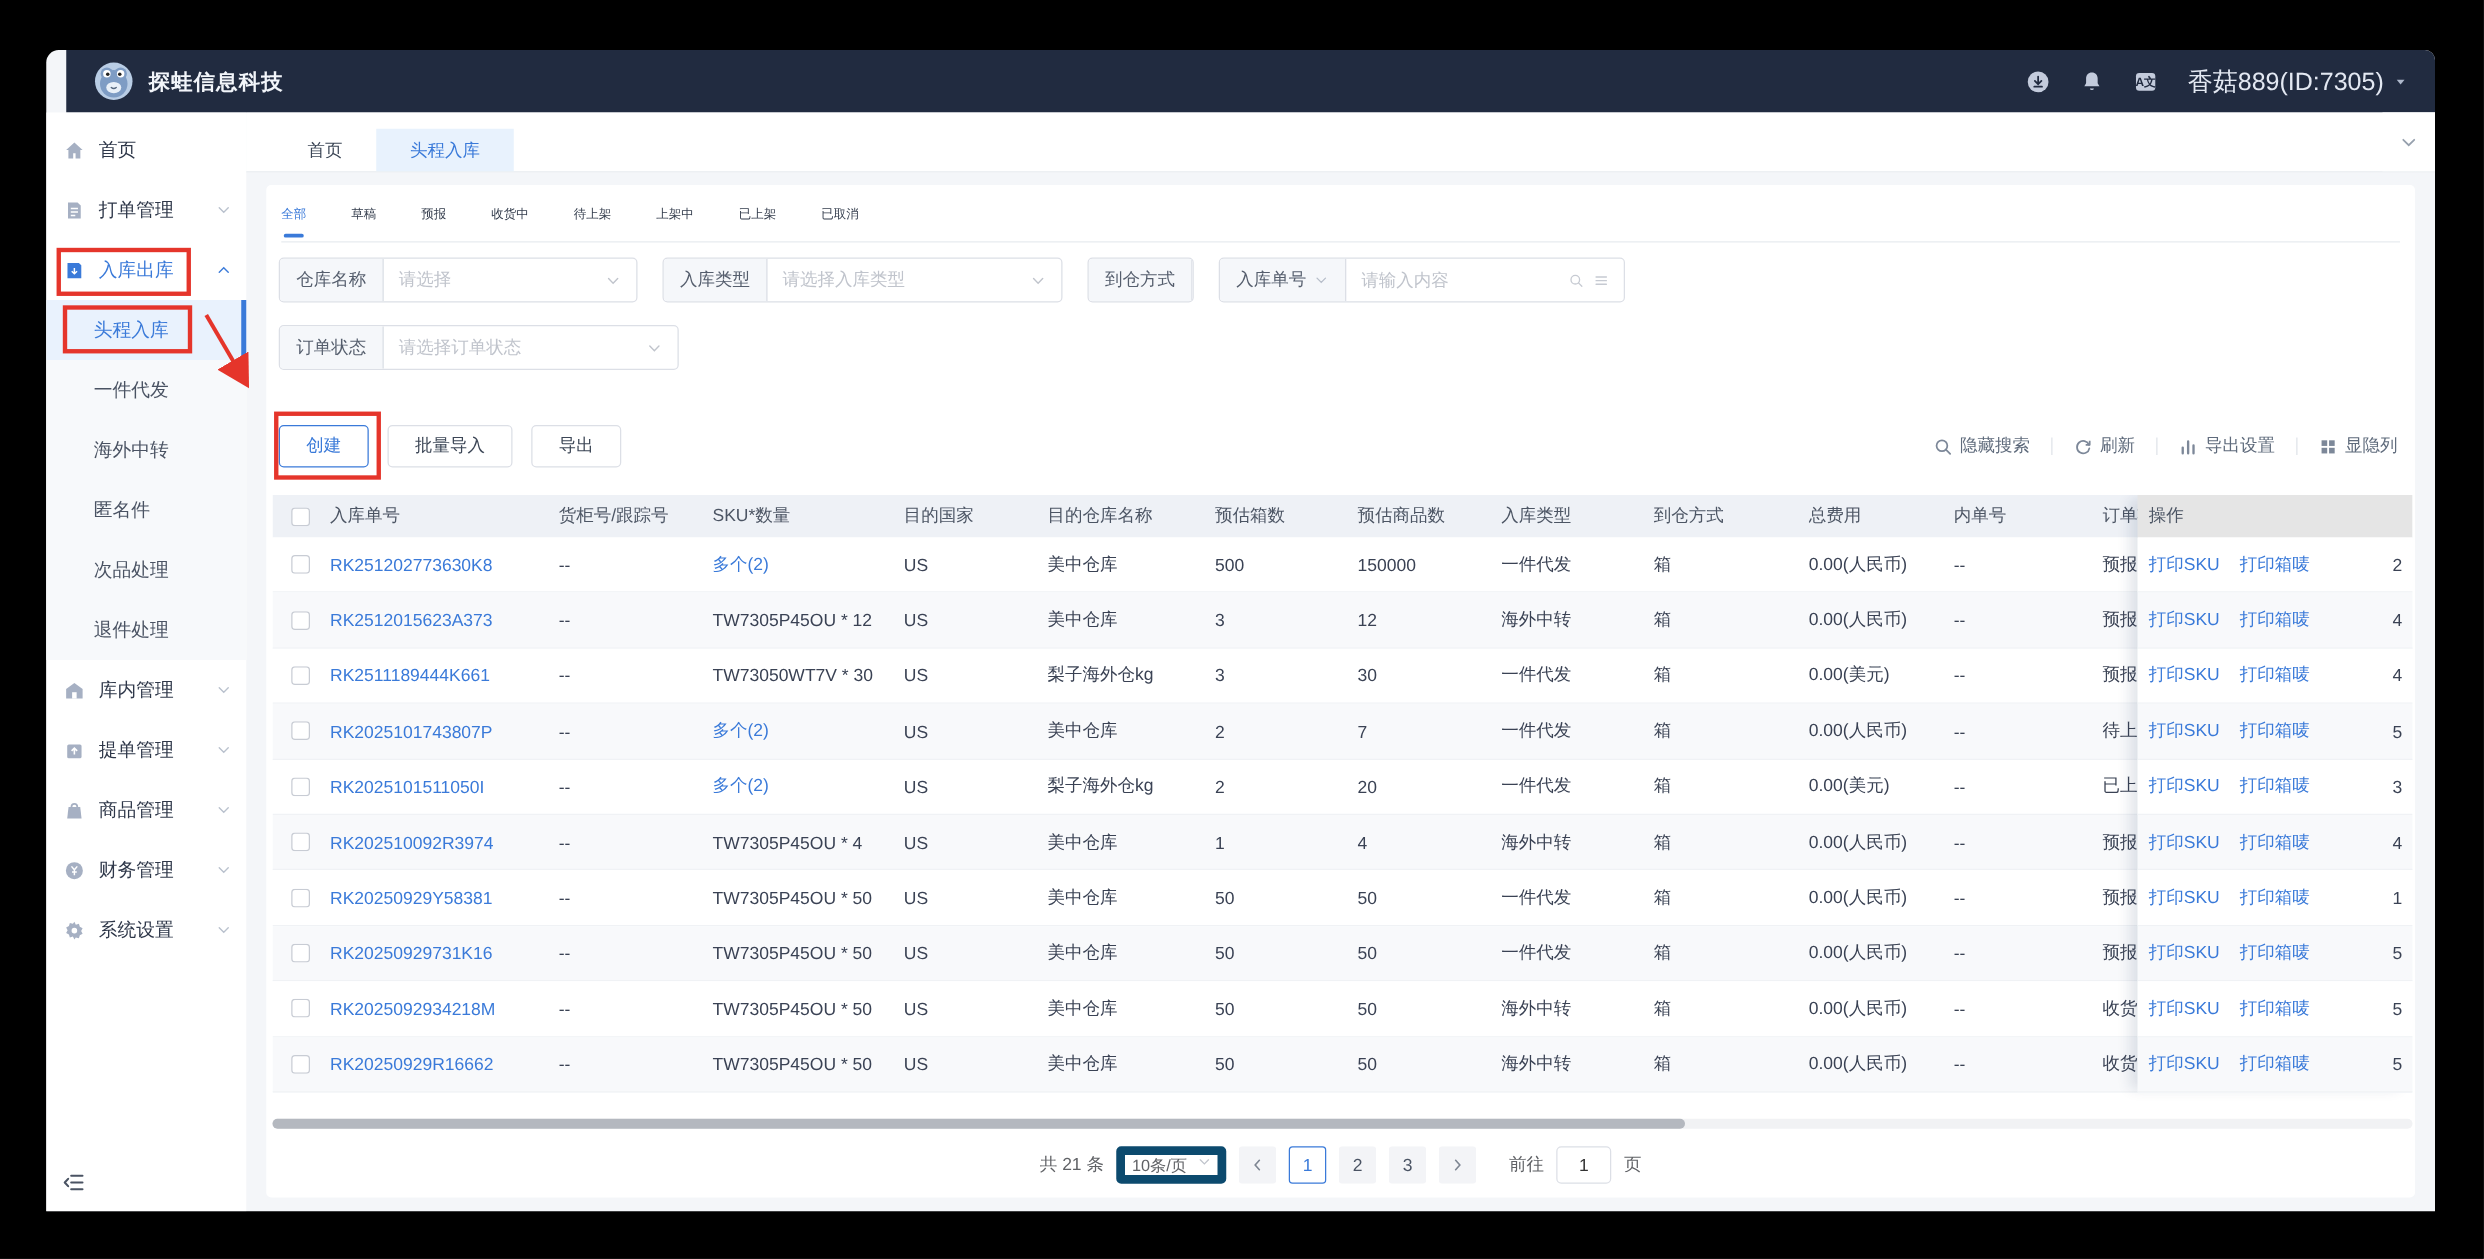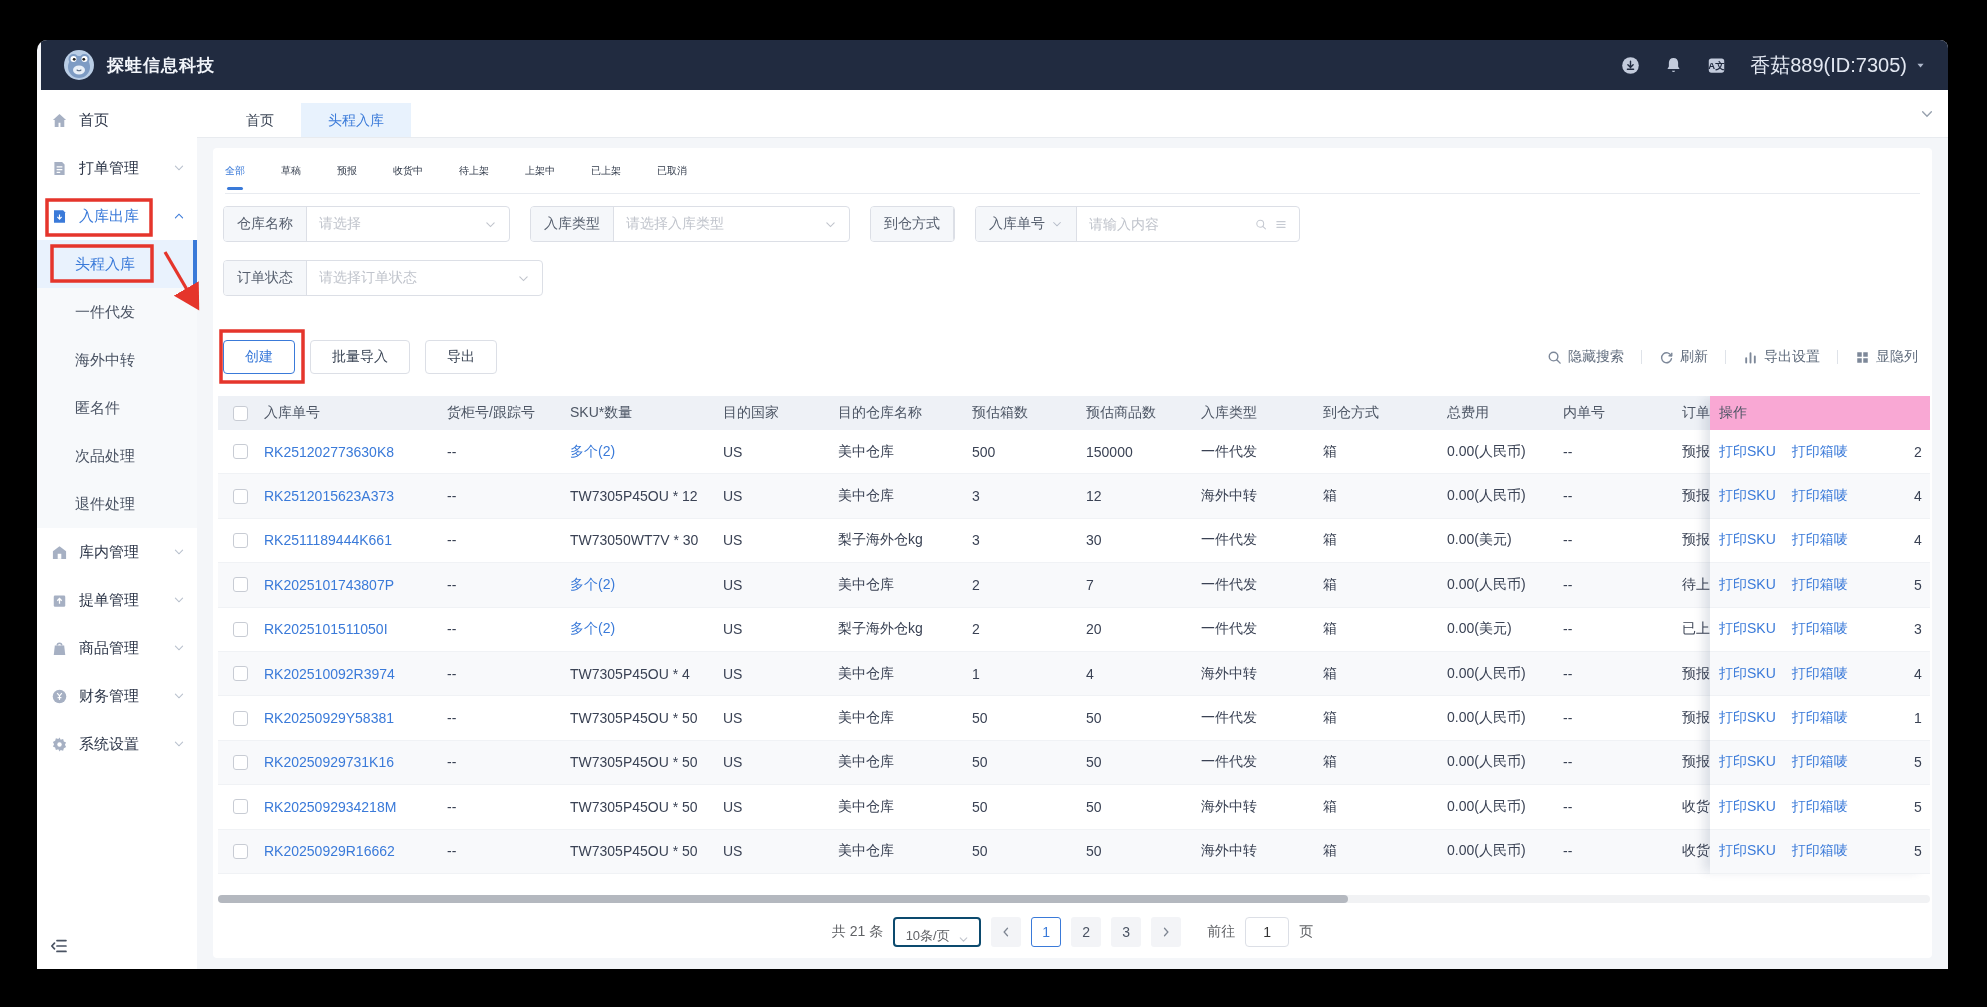--- a/index.html
+++ b/index.html
@@ -1,19 +1,19 @@
 <!DOCTYPE html>
 <html><head>
 <meta charset="utf-8">
 <style>
   * { margin:0; padding:0; box-sizing:border-box; }
   html,body { width:1987px; height:1007px; background:#000; font-family:"Liberation Sans","DejaVu Sans",sans-serif; overflow:hidden; position:relative; }
   .app { position:absolute; left:37px; top:40px; width:1911px; height:929px; background:#f4f6f9; border-radius:10px 8px 0 0; overflow:hidden; }
   
-  .topbar { position:absolute; left:4px; top:0; right:0; height:50px; background:#212b40; display:flex; align-items:center; padding:0 22px; }
+  .topbar { position:absolute; left:16px; top:0; right:0; height:50px; background:#212b40; display:flex; align-items:center; padding:0 22px; }
   .logo { width:32px; height:32px; flex:0 0 32px; }
   .brand { color:#f2f5fa; font-size:17px; font-weight:bold; margin-left:12px; letter-spacing:1px; }
   .top-right { margin-left:auto; display:flex; align-items:center; gap:24px; color:#c3cbdc; }
   .top-right .tico { width:19px; height:19px; display:inline-flex; cursor:pointer; }
   .userbox { display:flex; align-items:center; gap:8px; color:#e3e8f2; font-size:20px; cursor:pointer; }
   .userbox .caret { width:11px; height:11px; color:#aeb8cb; }
   
   .side { position:absolute; left:0; top:50px; width:160px; bottom:0; background:#fff; padding-top:6px; }
   .s-item { position:relative; height:48px; display:flex; align-items:center; font-size:15px; color:#2e3749; cursor:pointer; }
   .s-item.top { padding-left:14px; }
@@ -64,30 +64,30 @@
   .trow { display:flex; align-items:center; height:44.4px; border-bottom:1px solid #f0f2f5; background:#fff; font-size:14px; color:#3a4254; }
   .trow.alt { background:#f8f9fb; }
   .thead { display:flex; align-items:center; height:34px; background:#eef1f6; font-size:14px; color:#4c5564; }
   .cell { flex:0 0 auto; padding-right:8px; white-space:nowrap; overflow:hidden; }
   .cell.fill { flex:1 1 auto; }
   .cbcell { flex:0 0 46px; padding-left:15px; }
   .cb { display:block; width:15px; height:15px; border:1px solid #c8ccd4; border-radius:3px; background:#fff; cursor:pointer; }
   .link { color:#3a7ad9; cursor:pointer; text-decoration:none; }
   
   .fixcol { position:absolute; top:0; right:0; width:220px; box-shadow:-9px 0 10px -3px rgba(20,40,80,.12); }
-  .fix-h { height:34px; background:#f9a8d4; display:flex; align-items:center; padding-left:9px; font-size:14px; color:#4c5564; }
+  .fix-h { height:34px; background:#e5e5e5; display:flex; align-items:center; padding-left:9px; font-size:14px; color:#4c5564; }
   .fix-r { position:relative; height:44.4px; background:#fff; border-bottom:1px solid #f0f2f5; display:flex; align-items:center; gap:16px; padding-left:9px; font-size:14px; }
   .fix-r.alt { background:#f8f9fb; }
   .fix-r .edge { position:absolute; right:3px; top:50%; transform:translateY(-50%); width:13px; overflow:hidden; color:#3a4254; }
   
   .hscroll { position:absolute; left:5px; right:2px; top:747px; height:8px; border-radius:4px; background:#f1f2f4; }
   .hthumb { position:absolute; left:0; top:0; height:8px; width:66%; border-radius:4px; background:#b4b8bf; cursor:pointer; }
   
   .pager { position:absolute; left:0; right:0; top:768px; height:32px; display:flex; align-items:center; justify-content:center; gap:10px; font-size:14px; color:#606266; }
-  .psel { width:88px; height:30px; border:2px solid #0c4a6e; border-radius:4px; display:flex; align-items:flex-end; justify-content:center; gap:8px; font-size:13px; color:#606266; cursor:pointer; }
+  .psel { width:88px; height:30px; border:7px solid #0c4a6e; border-radius:4px; display:flex; align-items:flex-start; justify-content:center; gap:8px; font-size:13px; color:#606266; cursor:pointer; }
   .psel .cv { width:11px; height:11px; color:#c0c4cc; }
   .pbtn { min-width:30px; height:30px; border-radius:3px; background:#f3f4f7; display:flex; align-items:center; justify-content:center; font-size:14px; color:#4a5363; cursor:pointer; border:1px solid transparent; }
   .pbtn .cv { width:12px; height:12px; color:#7d8592; }
   .pbtn.cur { background:#fff; border-color:#3a7ad9; color:#3a7ad9; }
   .goto-in { width:44px; height:30px; border:1px solid #dcdfe6; border-radius:4px; text-align:center; font-size:14px; color:#333; outline:none; font-family:inherit; }
   
   .anno { position:absolute; left:0; top:0; width:1987px; height:1007px; pointer-events:none; z-index:99; }
   svg.w { display:block; width:100%; height:100%; }
 </style>
 </head>

